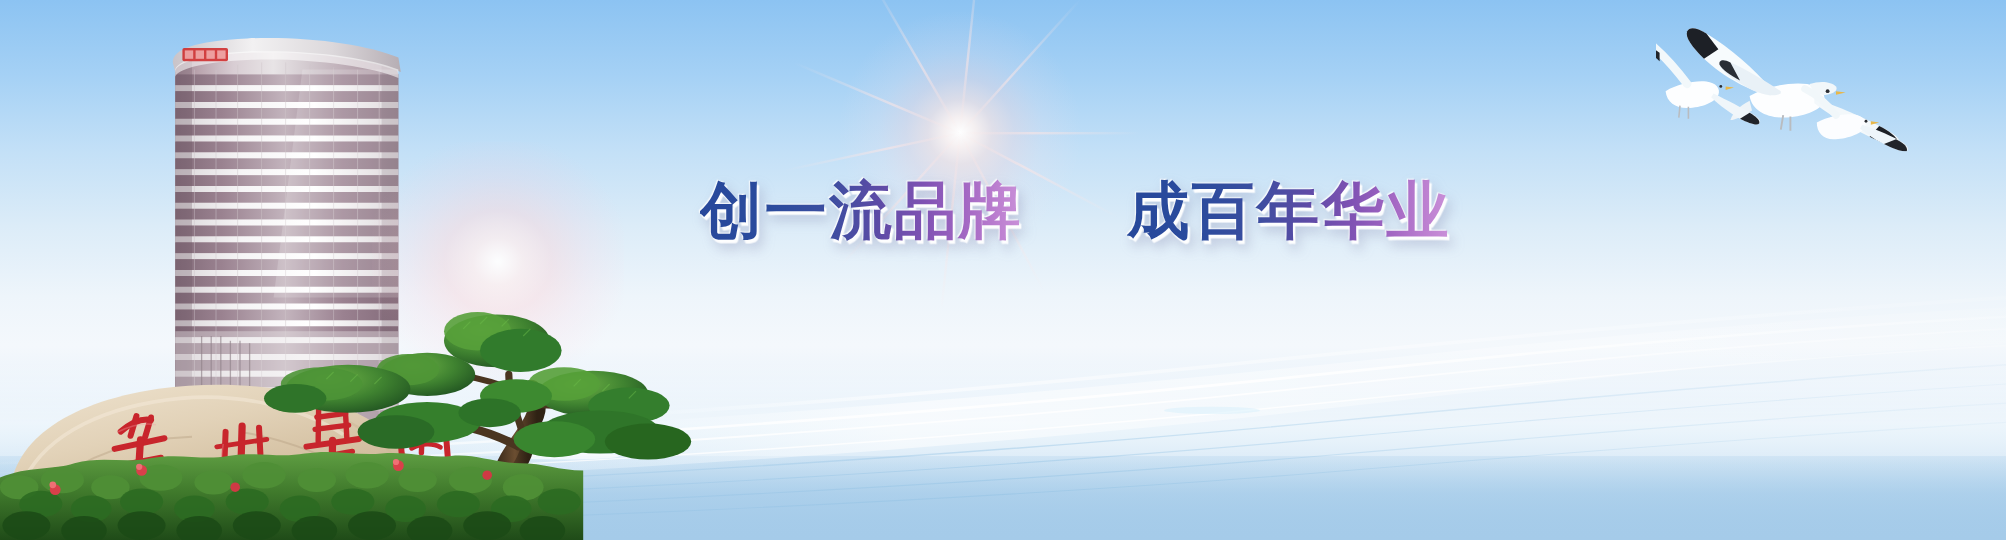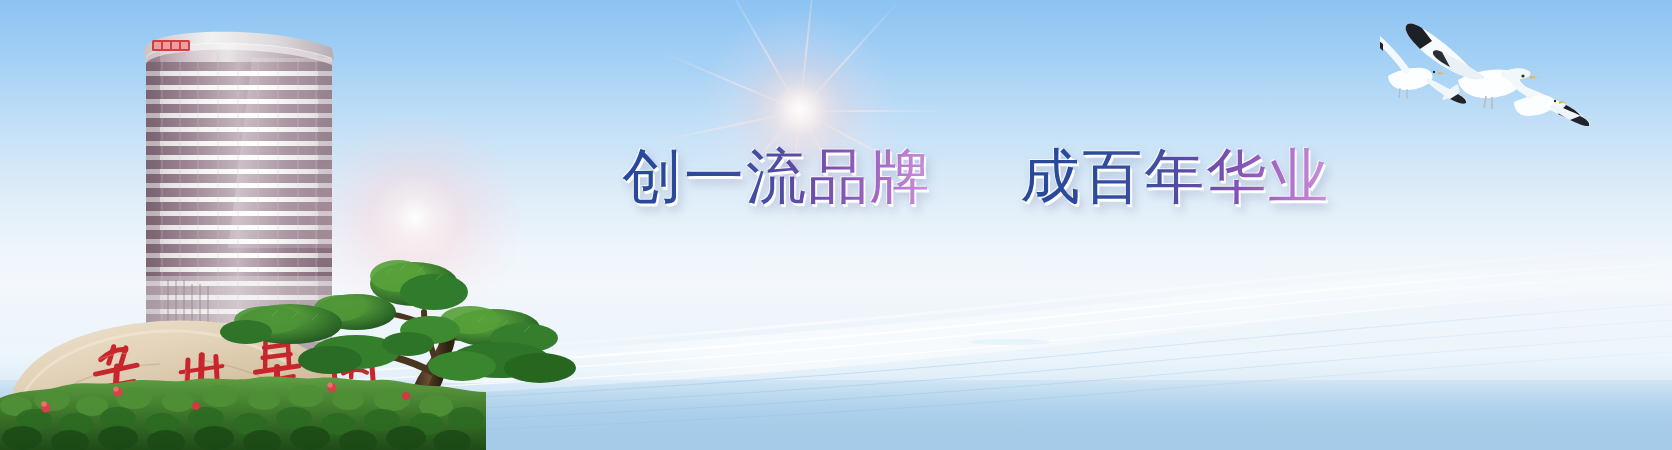--- a/index.html
+++ b/index.html
@@ -123,29 +123,29 @@
   
   .landscape {
     position: absolute;
     left: 0; bottom: 0;
     width: 600px; height: 230px;
   }
 
   
   .slogan {
     position: absolute;
-    left: 622px;
+    left: 583px;
     top: 128px;
     width: 780px;
     height: 96px;
     line-height: 96px;
     white-space: nowrap;
     font-family: "DejaVu Sans", "Liberation Sans", sans-serif;
-    font-size: 60px;
-    font-weight: normal;
+    font-size: 52px;
+    font-weight: bold;
     letter-spacing: 2px;
   }
   .slogan .grad {
     background-image: linear-gradient(to right,
       #27489b 0%,
       #2b4b9d 22%,
       #3c4ea0 40%,
       #5e4ba6 56%,
       #8153b4 70%,
       #a367c3 82%,

